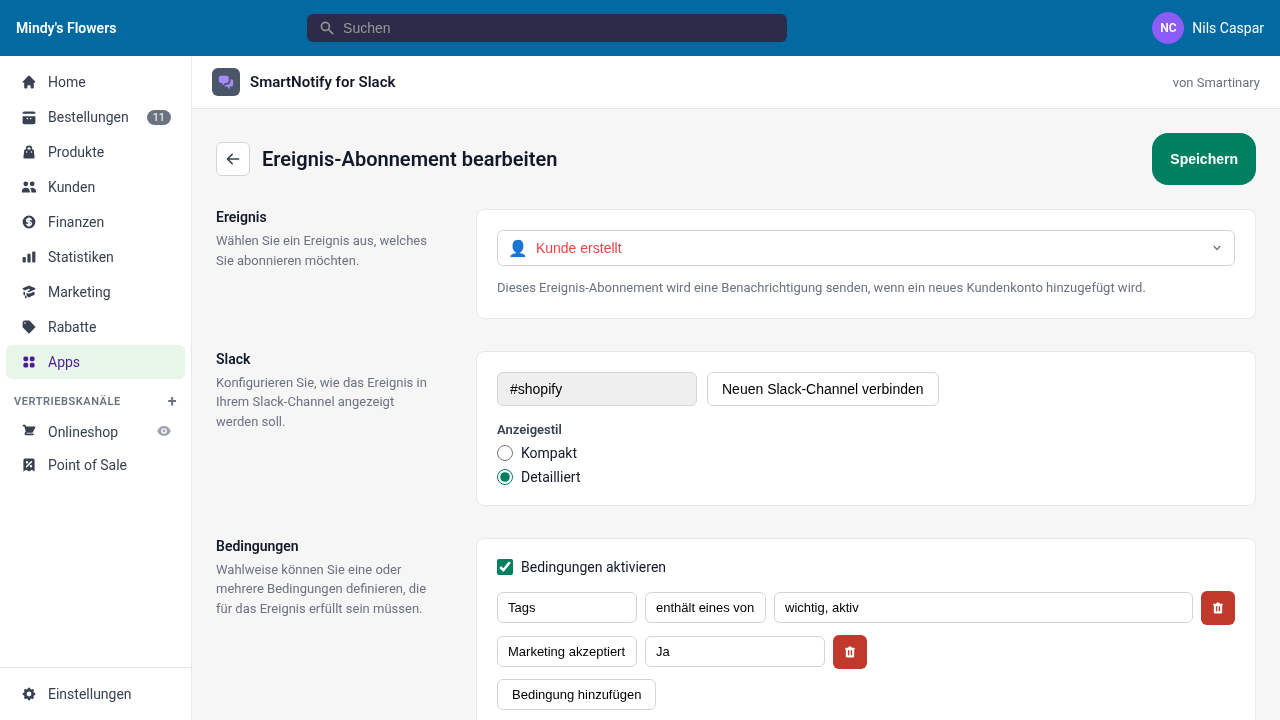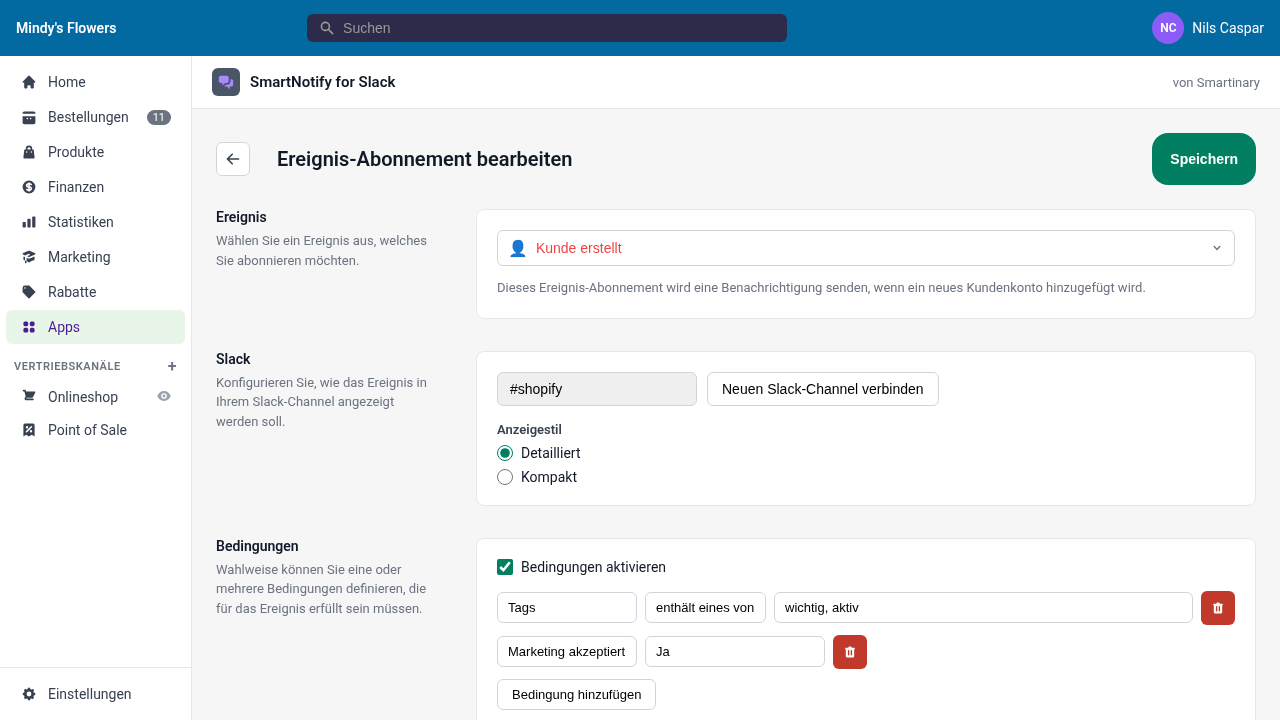--- a/index.html
+++ b/index.html
@@ -36,21 +36,21 @@
     
     .main { flex: 1; overflow-y: auto; display: flex; flex-direction: column; }
     .app-header { background: #fff; border-bottom: 1px solid #e5e7eb; padding: 12px 20px; display: flex; align-items: center; justify-content: space-between; }
     .app-header-left { display: flex; align-items: center; gap: 10px; }
     .app-logo { width: 28px; height: 28px; background: #4a5568; border-radius: 6px; display: flex; align-items: center; justify-content: center; }
     .app-title { font-size: 15px; font-weight: 600; color: #111827; }
     .app-provider { font-size: 13px; color: #6b7280; }
 
     .content { padding: 24px; flex: 1; }
     .page-header { display: flex; align-items: center; justify-content: space-between; margin-bottom: 24px; }
-    .page-header-left { display: flex; align-items: center; gap: 27px; }
+    .page-header-left { display: flex; align-items: center; gap: 12px; }
     .back-btn { width: 34px; height: 34px; border: 1px solid #d1d5db; border-radius: 6px; background: #fff; cursor: pointer; display: flex; align-items: center; justify-content: center; color: #374151; }
     .page-title { font-size: 20px; font-weight: 600; color: #111827; }
     .save-btn { background: #008060; color: #fff; border: none; border-radius: 16px; padding: 18px 18px; font-size: 14px; font-weight: 600; cursor: pointer; }
 
     
     .section { display: flex; gap: 40px; margin-bottom: 32px; }
     .section-left { width: 220px; flex-shrink: 0; }
     .section-label { font-size: 14px; font-weight: 600; color: #111827; margin-bottom: 6px; }
     .section-desc { font-size: 13px; color: #6b7280; line-height: 1.5; }
     .section-right { flex: 1; background: #fff; border: 1px solid #e5e7eb; border-radius: 8px; padding: 20px; }
@@ -126,20 +126,28 @@
         <span class="icon">
           <svg width="16" height="16" viewBox="0 0 20 20" fill="currentColor">
               <path fill-rule="evenodd" d="M10 2a4 4 0 00-4 4v1H5a1 1 0 00-.994.89l-1 9A1 1 0 004 18h12a1 1 0 00.994-1.11l-1-9A1 1 0 0015 7h-1V6a4 4 0 00-4-4zm2 5V6a2 2 0 10-4 0v1h4zm-6 3a1 1 0 112 0 1 1 0 01-2 0zm7-1a1 1 0 100 2 1 1 0 000-2z" clip-rule="evenodd"></path>
             </svg>
         </span>
         <span>Produkte</span>
       </div>
       <div class="sidebar-item">
         <span class="icon">
           <svg width="16" height="16" viewBox="0 0 20 20" fill="currentColor">
+              <path d="M9 6a3 3 0 11-6 0 3 3 0 016 0zM17 6a3 3 0 11-6 0 3 3 0 016 0zM12.93 17c.046-.327.07-.66.07-1a6.97 6.97 0 00-1.5-4.33A5 5 0 0119 16v1h-6.07zM6 11a5 5 0 015 5v1H1v-1a5 5 0 015-5z"></path>
+            </svg>
+        </span>
+        <span>Kunden</span>
+      </div>
+      <div class="sidebar-item">
+        <span class="icon">
+          <svg width="16" height="16" viewBox="0 0 20 20" fill="currentColor">
               <path d="M8.433 7.418c.155-.103.346-.196.567-.267v1.698a2.305 2.305 0 01-.567-.267C8.07 8.34 8 8.114 8 8c0-.114.07-.34.433-.582zM11 12.849v-1.698c.22.071.412.164.567.267.364.243.433.468.433.582 0 .114-.07.34-.433.582a2.305 2.305 0 01-.567.267z"></path>
               <path fill-rule="evenodd" d="M10 18a8 8 0 100-16 8 8 0 000 16zm1-13a1 1 0 10-2 0v.092a4.535 4.535 0 00-1.676.662C6.602 6.234 6 7.009 6 8c0 .99.602 1.765 1.324 2.246.48.32 1.054.545 1.676.662v1.941c-.391-.127-.68-.317-.843-.504a1 1 0 10-1.51 1.31c.562.649 1.413 1.076 2.353 1.253V15a1 1 0 102 0v-.092a4.535 4.535 0 001.676-.662C13.398 13.766 14 12.991 14 12c0-.99-.602-1.765-1.324-2.246A4.535 4.535 0 0011 9.092V7.151c.391.127.68.317.843.504a1 1 0 101.511-1.31c-.563-.649-1.413-1.076-2.354-1.253V5z" clip-rule="evenodd"></path>
             </svg>
         </span>
         <span>Finanzen</span>
       </div>
       <div class="sidebar-item">
         <span class="icon">
           <svg width="16" height="16" viewBox="0 0 20 20" fill="currentColor">
               <path d="M2 11a1 1 0 011-1h2a1 1 0 011 1v5a1 1 0 01-1 1H3a1 1 0 01-1-1v-5zM8 7a1 1 0 011-1h2a1 1 0 011 1v9a1 1 0 01-1 1H9a1 1 0 01-1-1V7zM14 4a1 1 0 011-1h2a1 1 0 011 1v12a1 1 0 01-1 1h-2a1 1 0 01-1-1V4z"></path>
@@ -275,26 +283,26 @@
                 <option>#shopify</option>
                 <option>#general</option>
                 <option>#notifications</option>
               </select>
             </div>
             <button class="connect-btn">Neuen Slack-Channel verbinden</button>
           </div>
           <div class="style-label">Anzeigestil</div>
           <div class="radio-group">
             <div class="radio-item">
+              <input type="radio" name="style" id="kompakt" value="kompakt" style="">
+              <label for="kompakt">Kompakt</label>
+            </div>
+            <div class="radio-item">
               <input type="radio" name="style" id="detailliert" value="detailliert" checked="" style="">
               <label for="detailliert">Detailliert</label>
-            </div>
-            <div class="radio-item">
-              <input type="radio" name="style" id="kompakt" value="kompakt" style="">
-              <label for="kompakt">Kompakt</label>
             </div>
           </div>
         </div>
       </div>
 
       <div class="section">
         <div class="section-left">
           <div class="section-label">Bedingungen</div>
           <div class="section-desc">Wahlweise können Sie eine oder mehrere Bedingungen definieren, die für das Ereignis erfüllt sein müssen.</div>
         </div>

